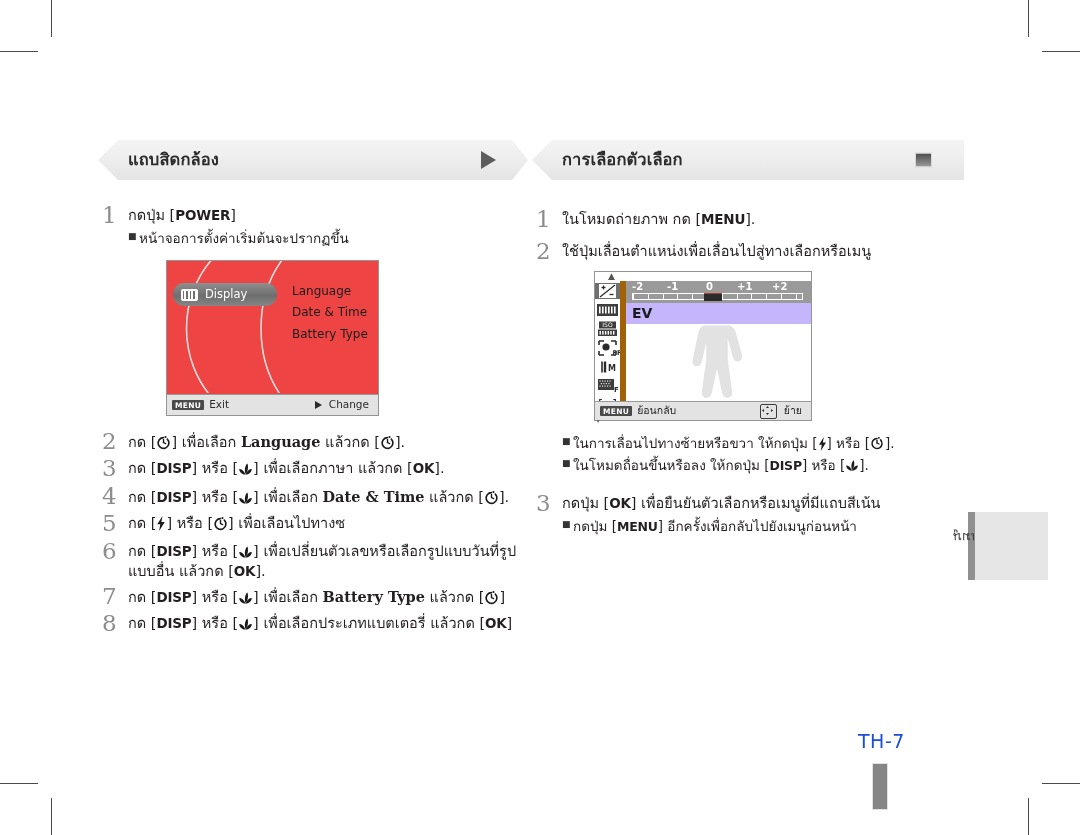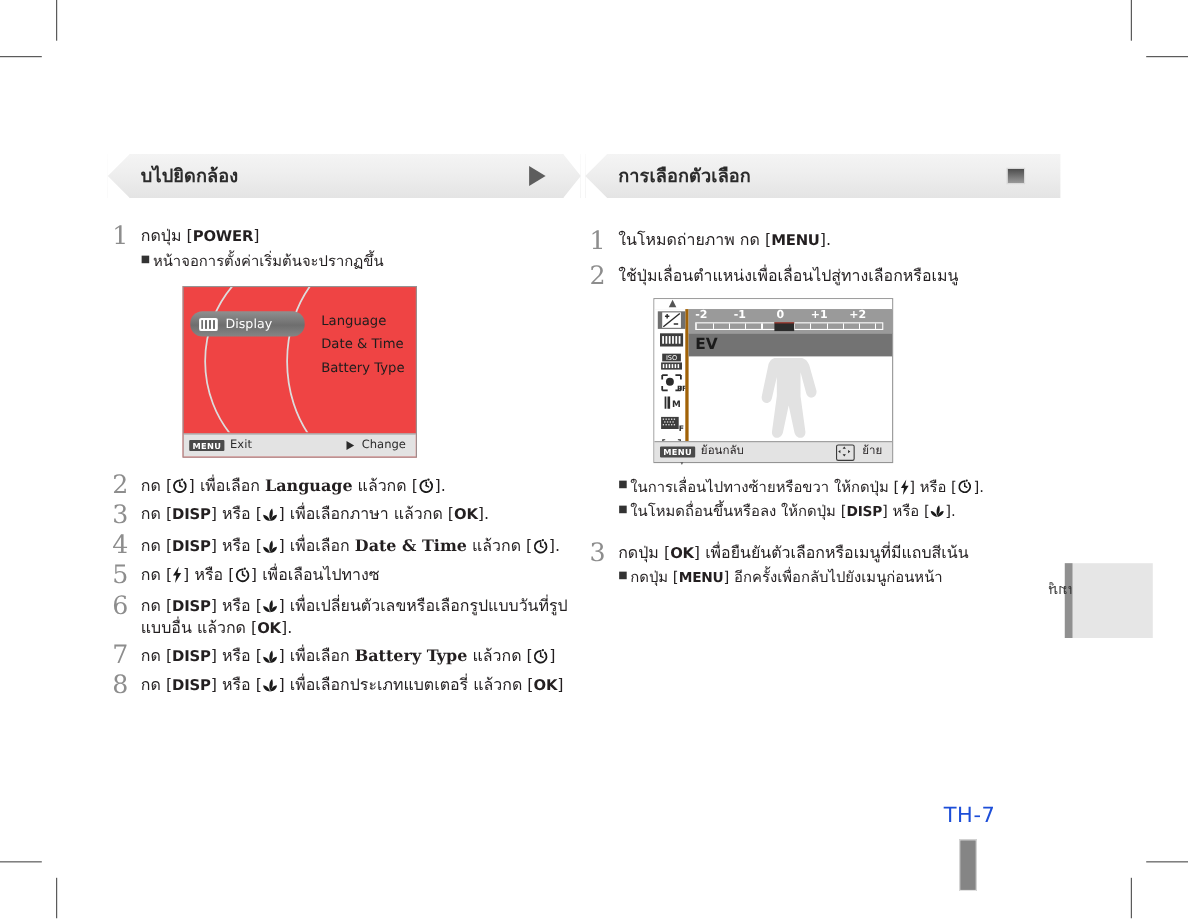--- a/index.html
+++ b/index.html
@@ -248,24 +248,24 @@
     left: 13px; top: 0px;
     font-size: 9px;
     line-height: 9px;
     color: #555;
   }
   .ev-sidebar {
     position: absolute;
     left: 0; top: 9px; bottom: 19px;
     width: 31px;
     background: #ffffff;
-    border-right: 3px solid #a16207;
+    border-right: 6px solid #a16207;
     display: flex;
     flex-direction: column;
-    align-items: flex-end;
+    align-items: flex-start;
     padding-top: 2px;
     box-sizing: border-box;
   }
   .ev-ico {
     width: 25px; height: 16px;
     margin-bottom: 3px;
     position: relative;
     flex: 0 0 auto;
   }
   .ev-ico.sel { background: #6f6f6f; }
@@ -300,21 +300,21 @@
     position: absolute;
     top: 12px;
     width: 18px; height: 7px;
     background: #2b2b2b;
     border-top: 1px solid #b03a2e;
   }
   .ev-label {
     position: absolute;
     left: 31px; right: 0; top: 31px;
     height: 21px;
-    background: #737373;
+    background: #c4b5fd;
     color: #1b1b1b;
     font-size: 14px;
     font-weight: bold;
     display: flex;
     align-items: center;
     padding-left: 6px;
     box-sizing: border-box;
   }
   .ev-canvas {
     position: absolute;
@@ -389,21 +389,21 @@
 <div class="crop v" style="left:1028px;top:0px;   height:37px;"></div>
 <div class="crop h" style="left:1042px;top:51px;  width:38px;"></div>
 <div class="crop v" style="left:51px;  top:798px; height:37px;"></div>
 <div class="crop h" style="left:0px;   top:783px; width:38px;"></div>
 <div class="crop v" style="left:1028px;top:798px; height:37px;"></div>
 <div class="crop h" style="left:1042px;top:783px; width:38px;"></div>
 
 <div class="col col-left">
 
   <div class="banner with-point">
-    <div class="banner-title">บไปยิดกล้อง</div>
+    <div class="banner-title">แถบสิดกล้อง</div>
     <div class="banner-mark">
         <div class="mark-play"></div>
       </div>
   </div>
 
   <div class="steps">
 
     <div class="step">
       <div class="step-num">1</div>
       <div class="step-body">

